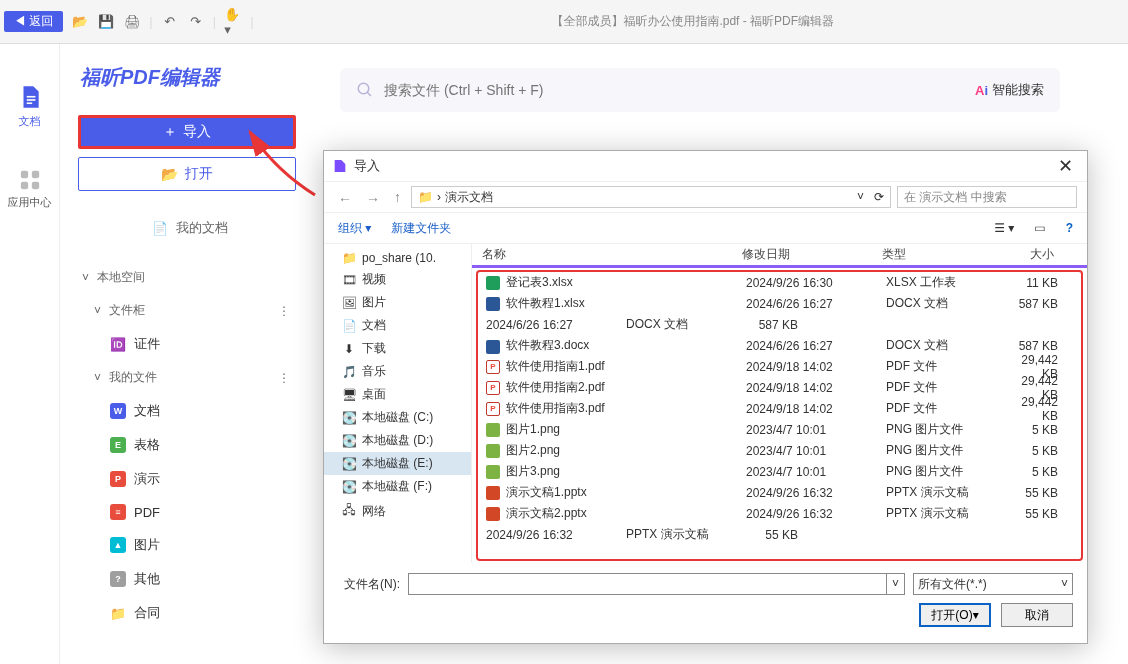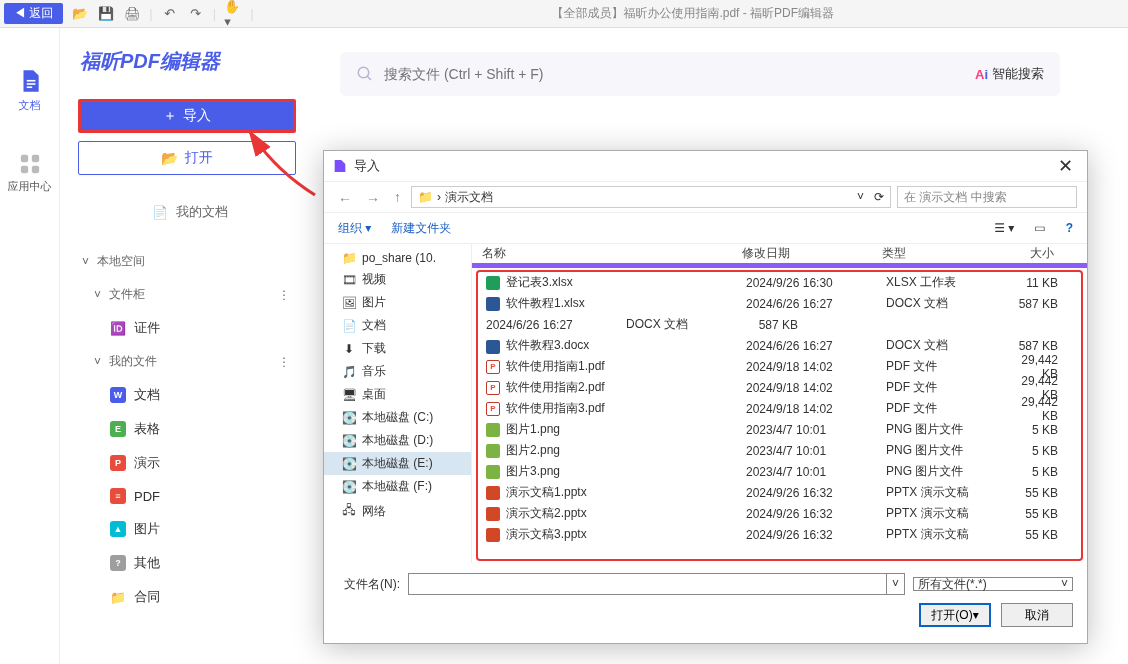--- a/index.html
+++ b/index.html
@@ -9,21 +9,21 @@
     color: #333;
     background: #fff;
     width: 1128px;
     height: 664px;
     overflow: hidden;
     position: relative;
   }
 
   
   .top-toolbar {
-    height: 28px;
+    height: 44px;
     background: #f5f5f5;
     border-bottom: 1px solid #ddd;
     display: flex;
     align-items: center;
     gap: 8px;
     padding: 0 4px;
   }
   .back-btn {
     background: #4a5de8;
     color: #fff;
@@ -240,21 +240,21 @@
   }
   .tree-item.selected { background: #d8e6f2; }
   .tree-icon { display: inline-block; width: 14px; text-align: center; }
   .dlg-files { flex: 1; display: flex; flex-direction: column; }
   .file-header {
     display: flex;
     height: 24px;
     align-items: center;
     font-size: 12px;
     color: #444;
-    border-bottom: 5px solid #8b5cf6;
+    border-bottom: 3px solid #8b5cf6;
     padding-left: 10px;
   }
   .col-name { width: 260px; }
   .col-date { width: 140px; }
   .col-type { width: 120px; }
   .col-size { width: 58px; text-align: right; padding-right: 6px; }
   .file-list {
     flex: 1;
     border: 2px solid #e83535;
     border-radius: 4px;
@@ -279,21 +279,21 @@
   .dlg-footer {
     height: 80px;
     padding: 10px 14px;
     display: flex;
     flex-direction: column;
     gap: 8px;
   }
   .fn-row { display: flex; align-items: center; gap: 8px; font-size: 12px; }
   .fn-row label { width: 62px; text-align: right; }
   .fn-input { flex: 1; height: 22px; border: 1px solid #888; }
-  .fn-filter { width: 160px; height: 14px; border: 1px solid #888; padding: 0 4px; display: flex; align-items: center; justify-content: space-between; }
+  .fn-filter { width: 160px; height: 22px; border: 1px solid #888; padding: 0 4px; display: flex; align-items: center; justify-content: space-between; }
   .btn-row { display: flex; justify-content: flex-end; gap: 10px; }
   .dlg-btn {
     width: 72px;
     height: 24px;
     border: 1px solid #888;
     background: #efefef;
     font-size: 12px;
     display: inline-flex;
     align-items: center;
     justify-content: center;
@@ -595,24 +595,20 @@
           <div class="file-row">
             <div class="col-name" style="display:flex;align-items:center">
               <span class="ft-icon ft-pptx"></span>
               <span>演示文稿2.pptx</span>
             </div>
             <div class="col-date">2024/9/26 16:32</div>
             <div class="col-type">PPTX 演示文稿</div>
             <div class="col-size">55 KB</div>
           </div>
           <div class="file-row">
-            <div class="col-name" style="display:flex;align-items:center">
-              <span class="ft-icon ft-pptx"></span>
-              <span>演示文稿3.pptx</span>
-            </div>
             <div class="col-date">2024/9/26 16:32</div>
             <div class="col-type">PPTX 演示文稿</div>
             <div class="col-size">55 KB</div>
           </div>
         </div>
     </div>
   </div>
   <div class="dlg-footer">
     <div class="fn-row">
       <label>文件名(N):</label>

